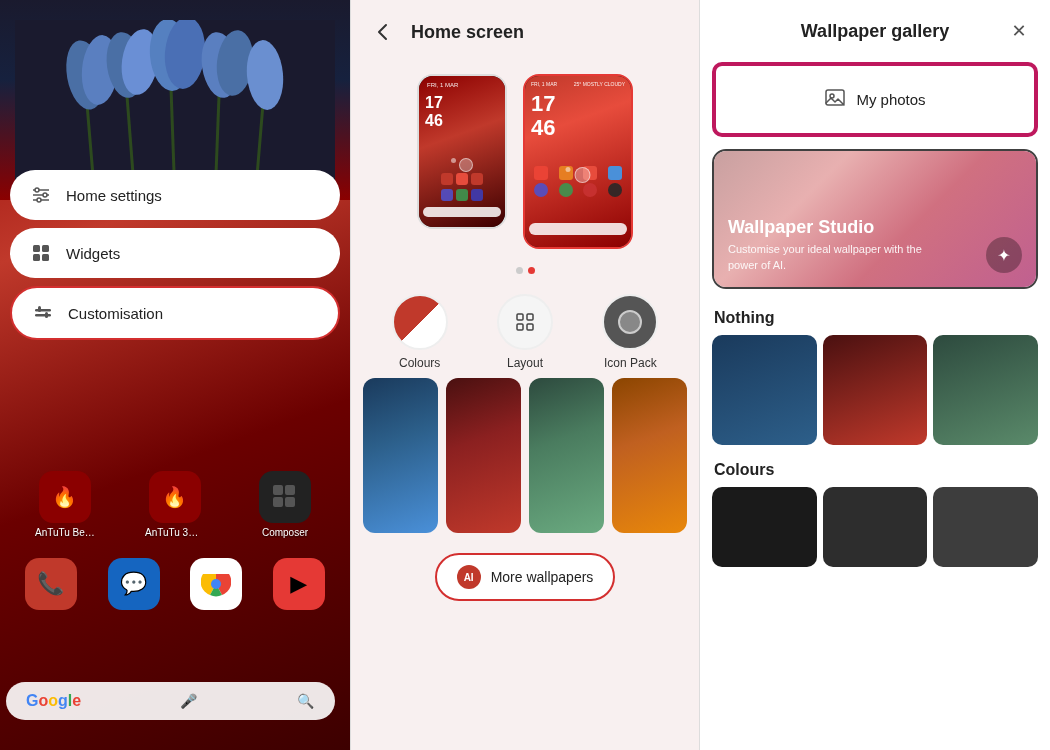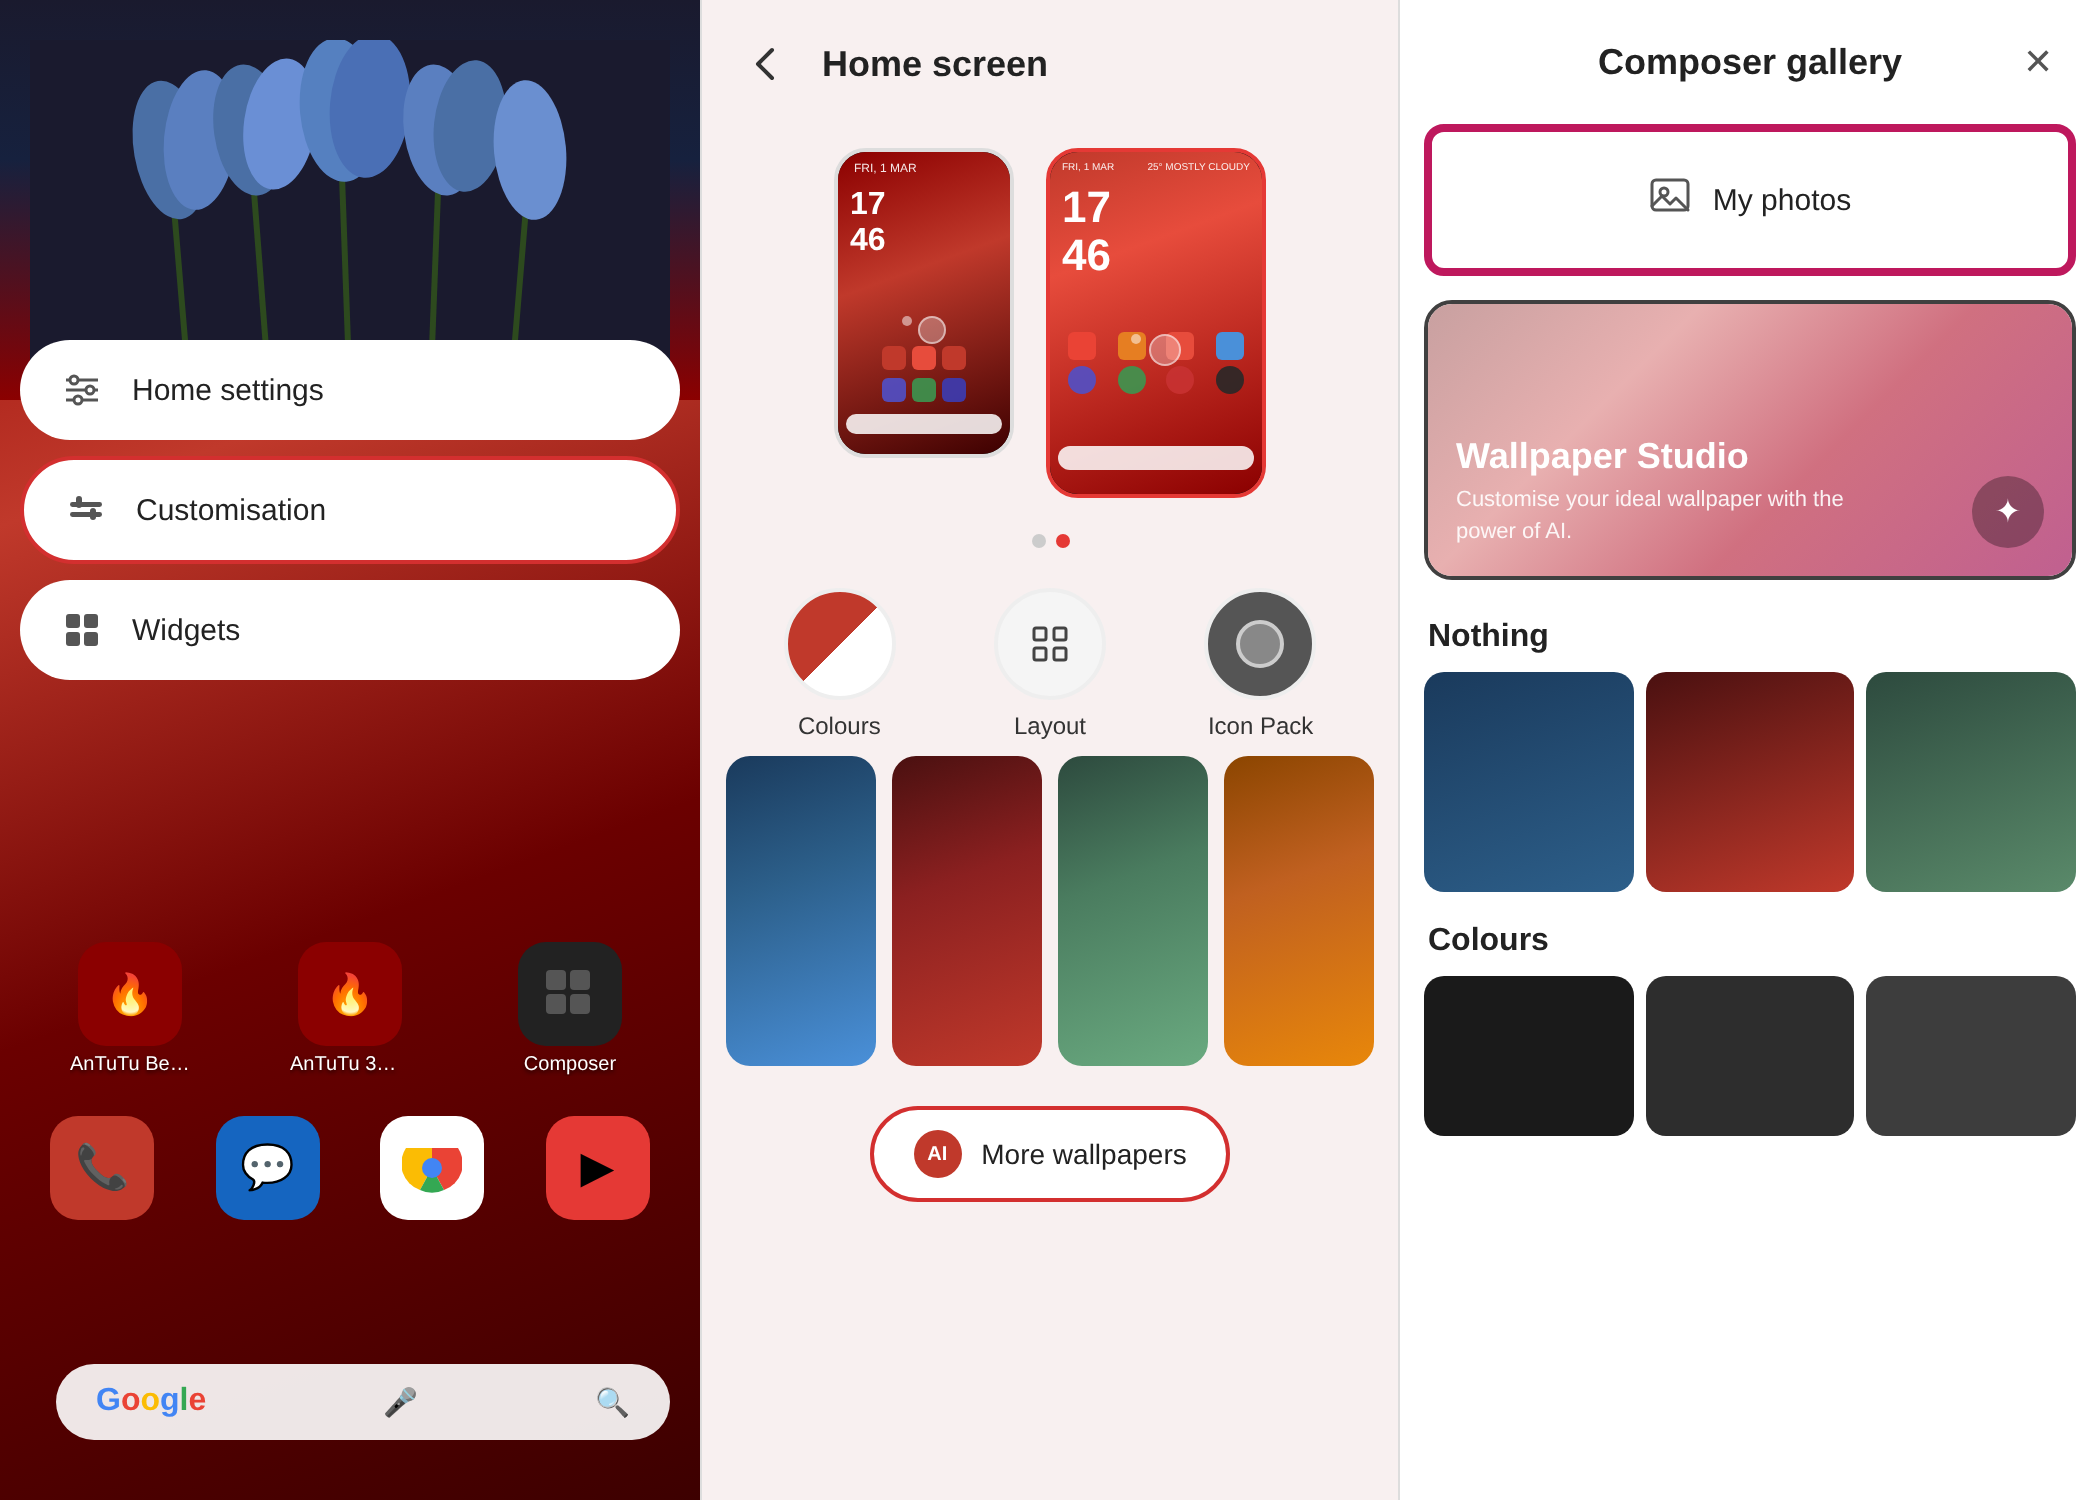--- a/index.html
+++ b/index.html
@@ -109,21 +109,21 @@
       text-shadow: 0 1px 2px rgba(0,0,0,0.8);
       white-space: nowrap;
       overflow: hidden;
       text-overflow: ellipsis;
       width: 60px;
     }
     
     .search-bar {
       position: absolute;
       bottom: 30px;
-      left: 28px;
+      left: 6px;
       right: 15px;
       background: rgba(255,255,255,0.9);
       border-radius: 50px;
       padding: 10px 20px;
       display: flex;
       align-items: center;
       justify-content: space-between;
     }
     .search-logo {
       font-size: 16px;
@@ -526,41 +526,41 @@
           <line x1="2" y1="5" x2="18" y2="5" stroke="#555" stroke-width="1.5"></line>
           <line x1="2" y1="10" x2="18" y2="10" stroke="#555" stroke-width="1.5"></line>
           <line x1="2" y1="15" x2="18" y2="15" stroke="#555" stroke-width="1.5"></line>
           <circle cx="6" cy="5" r="2" fill="white" stroke="#555" stroke-width="1.5"></circle>
           <circle cx="14" cy="10" r="2" fill="white" stroke="#555" stroke-width="1.5"></circle>
           <circle cx="8" cy="15" r="2" fill="white" stroke="#555" stroke-width="1.5"></circle>
         </svg>
       </div>
       <span>Home settings</span>
     </div>
+    <div class="menu-item">
+      <div class="menu-icon">
+        <svg width="20" height="20" viewBox="0 0 20 20" fill="none">
+          <rect x="2" y="2" width="7" height="7" rx="1.5" fill="#555"></rect>
+          <rect x="11" y="2" width="7" height="7" rx="1.5" fill="#555"></rect>
+          <rect x="2" y="11" width="7" height="7" rx="1.5" fill="#555"></rect>
+          <rect x="11" y="11" width="7" height="7" rx="1.5" fill="#555"></rect>
+        </svg>
+      </div>
+      <span>Widgets</span>
+    </div>
     <div class="menu-item highlighted">
       <div class="menu-icon">
         <svg width="20" height="20" viewBox="0 0 20 20" fill="none">
           <rect x="2" y="6" width="16" height="2.5" rx="1.2" fill="#555"></rect>
           <rect x="2" y="11" width="16" height="2.5" rx="1.2" fill="#555"></rect>
           <rect x="5" y="3" width="3" height="6" rx="1.5" fill="#555"></rect>
           <rect x="12" y="9" width="3" height="6" rx="1.5" fill="#555"></rect>
         </svg>
       </div>
       <span>Customisation</span>
-    </div>
-    <div class="menu-item">
-      <div class="menu-icon">
-        <svg width="20" height="20" viewBox="0 0 20 20" fill="none">
-          <rect x="2" y="2" width="7" height="7" rx="1.5" fill="#555"></rect>
-          <rect x="11" y="2" width="7" height="7" rx="1.5" fill="#555"></rect>
-          <rect x="2" y="11" width="7" height="7" rx="1.5" fill="#555"></rect>
-          <rect x="11" y="11" width="7" height="7" rx="1.5" fill="#555"></rect>
-        </svg>
-      </div>
-      <span>Widgets</span>
     </div>
   </div>
 
   <div class="app-grid">
     <div class="app-row">
       <div class="app-icon">
         <div class="app-icon-img" style="background:#8b0000;">
           <span style="font-size:20px;">🔥</span>
         </div>
         <span class="app-label">AnTuTu Benc...</span>
@@ -738,21 +738,21 @@
     <div class="more-wallpapers-btn">
       <div class="ai-badge">AI</div>
       <span class="more-wp-text">More wallpapers</span>
     </div>
   </div>
 </div>
 
 <div class="panel3">
   <div class="panel3-header">
     <div style="width:30px;"></div>
-    <span class="panel3-title">Composer gallery</span>
+    <span class="panel3-title">Wallpaper gallery</span>
     <div class="close-btn">✕</div>
   </div>
 
   <div class="my-photos-card">
     <span class="photo-icon">
       <svg width="22" height="22" viewBox="0 0 22 22" fill="none">
         <rect x="2" y="4" width="18" height="15" rx="2" stroke="#555" stroke-width="1.5" fill="none"></rect>
         <circle cx="8" cy="10" r="2" stroke="#555" stroke-width="1.5" fill="none"></circle>
         <path d="M2 17l5-5 4 4 3-3 6 6" stroke="#555" stroke-width="1.5" stroke-linecap="round" stroke-linejoin="round"></path>
       </svg>

